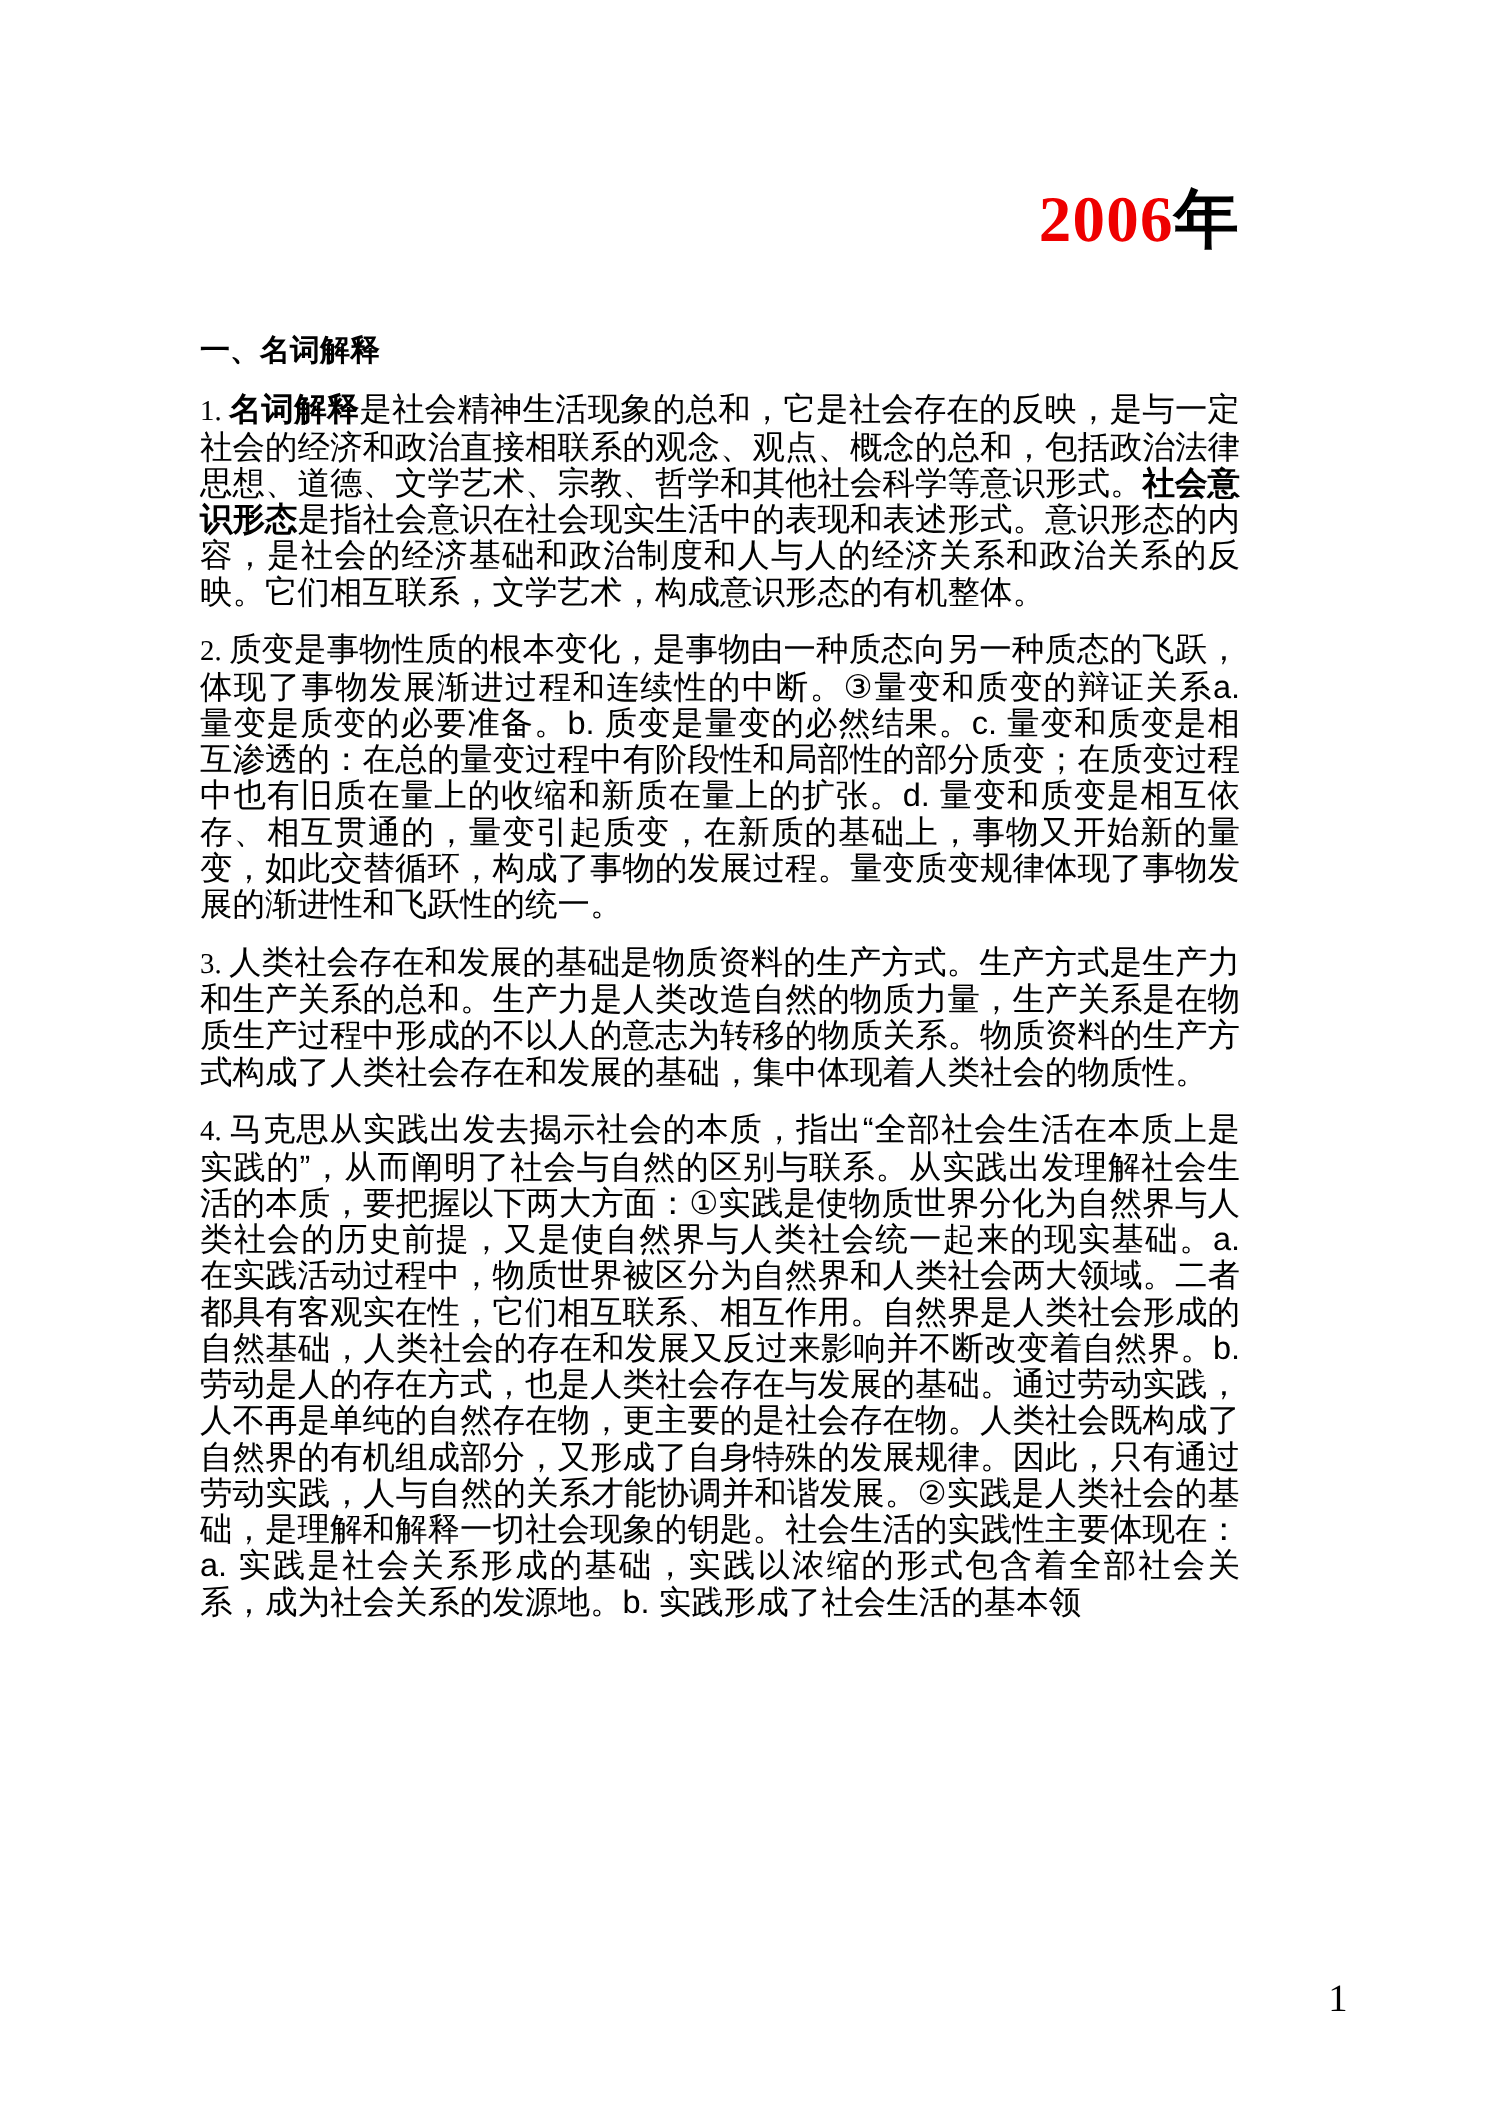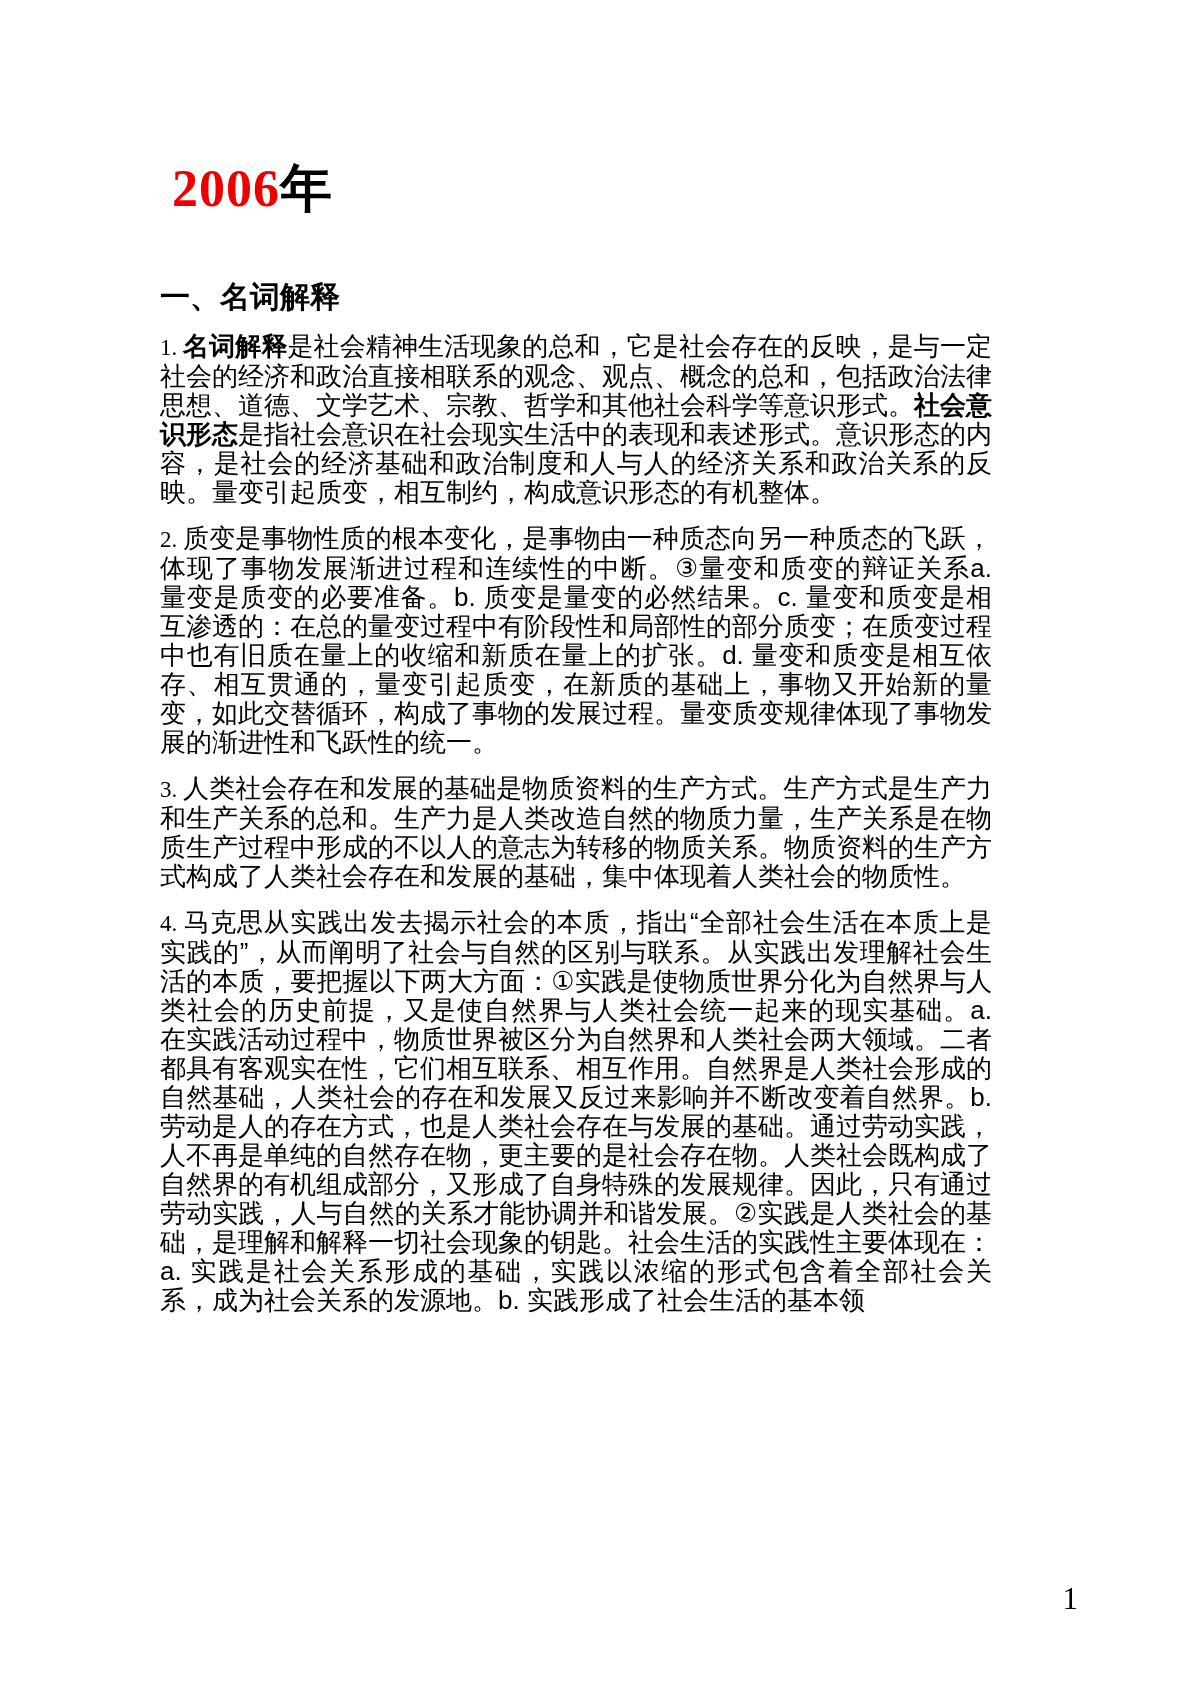--- a/index.html
+++ b/index.html
@@ -13,34 +13,34 @@
     color: #000000;
     overflow: hidden;
   }
   .content {
     position: absolute;
     left: 160px;
     width: 832px;
     top: 0;
   }
   .doc-title {
-    margin: 12px;
+    margin: 0;
     padding-top: 148px;
-    text-align: left;
+    text-align: right;
     font-family: "Liberation Serif", "DejaVu Serif", serif;
     font-size: 52px;
     font-weight: bold;
     line-height: 1.1;
     letter-spacing: 1px;
   }
   .title-year { color: #ee0000; }
   .title-suffix { color: #000000; font-family: "Liberation Sans", "DejaVu Sans", sans-serif; }
   .section-heading {
     margin: 62px 0 0 0;
-    font-size: 30px;
+    font-size: 24px;
     font-weight: bold;
     line-height: 1.2;
   }
   .para {
     margin: 17px 0 0 0;
     font-size: 26px;
     line-height: 29px;
     text-align: justify;
     text-justify: inter-ideograph;
   }
@@ -61,21 +61,21 @@
 </head>
 <body>
 
 <div class="page">
   <div class="content">
 
     <h1 class="doc-title"><span class="title-year">2006</span><span class="title-suffix">年</span></h1>
 
     <h2 class="section-heading">一、名词解释</h2>
 
-    <p class="para"><span class="num">1. </span><span class="b">名词解释</span><span>是社会精神生活现象的总和，它是社会存在的反映，是与一定社会的经济和政治直接相联系的观念、观点、概念的总和，包括政治法律思想、道德、文学艺术、宗教、哲学和其他社会科学等意识形式。</span><span class="b">社会意识形态</span><span>是指社会意识在社会现实生活中的表现和表述形式。意识形态的内容，是社会的经济基础和政治制度和人与人的经济关系和政治关系的反映。量变引起质变，相互制约，构成意识形态的有机整体。</span></p>
+    <p class="para"><span class="num">1. </span><span class="b">名词解释</span><span>是社会精神生活现象的总和，它是社会存在的反映，是与一定社会的经济和政治直接相联系的观念、观点、概念的总和，包括政治法律思想、道德、文学艺术、宗教、哲学和其他社会科学等意识形式。</span><span class="b">社会意识形态</span><span>是指社会意识在社会现实生活中的表现和表述形式。意识形态的内容，是社会的经济基础和政治制度和人与人的经济关系和政治关系的反映。它们相互联系，文学艺术，构成意识形态的有机整体。</span></p>
 
     <p class="para"><span class="num">2. </span><span>质变是事物性质的根本变化，是事物由一种质态向另一种质态的飞跃，体现了事物发展渐进过程和连续性的中断。③量变和质变的辩证关系a. 量变是质变的必要准备。b. 质变是量变的必然结果。c. 量变和质变是相互渗透的：在总的量变过程中有阶段性和局部性的部分质变；在质变过程中也有旧质在量上的收缩和新质在量上的扩张。d. 量变和质变是相互依存、相互贯通的，量变引起质变，在新质的基础上，事物又开始新的量变，如此交替循环，构成了事物的发展过程。量变质变规律体现了事物发展的渐进性和飞跃性的统一。</span></p>
 
     <p class="para"><span class="num">3. </span><span>人类社会存在和发展的基础是物质资料的生产方式。生产方式是生产力和生产关系的总和。生产力是人类改造自然的物质力量，生产关系是在物质生产过程中形成的不以人的意志为转移的物质关系。物质资料的生产方式构成了人类社会存在和发展的基础，集中体现着人类社会的物质性。</span></p>
 
     <p class="para"><span class="num">4. </span><span>马克思从实践出发去揭示社会的本质，指出“全部社会生活在本质上是实践的”，从而阐明了社会与自然的区别与联系。从实践出发理解社会生活的本质，要把握以下两大方面：①实践是使物质世界分化为自然界与人类社会的历史前提，又是使自然界与人类社会统一起来的现实基础。a. 在实践活动过程中，物质世界被区分为自然界和人类社会两大领域。二者都具有客观实在性，它们相互联系、相互作用。自然界是人类社会形成的自然基础，人类社会的存在和发展又反过来影响并不断改变着自然界。b. 劳动是人的存在方式，也是人类社会存在与发展的基础。通过劳动实践，人不再是单纯的自然存在物，更主要的是社会存在物。人类社会既构成了自然界的有机组成部分，又形成了自身特殊的发展规律。因此，只有通过劳动实践，人与自然的关系才能协调并和谐发展。②实践是人类社会的基础，是理解和解释一切社会现象的钥匙。社会生活的实践性主要体现在：a. 实践是社会关系形成的基础，实践以浓缩的形式包含着全部社会关系，成为社会关系的发源地。b. 实践形成了社会生活的基本领</span></p>
 
   </div>
 
   <div class="page-number">1</div>

